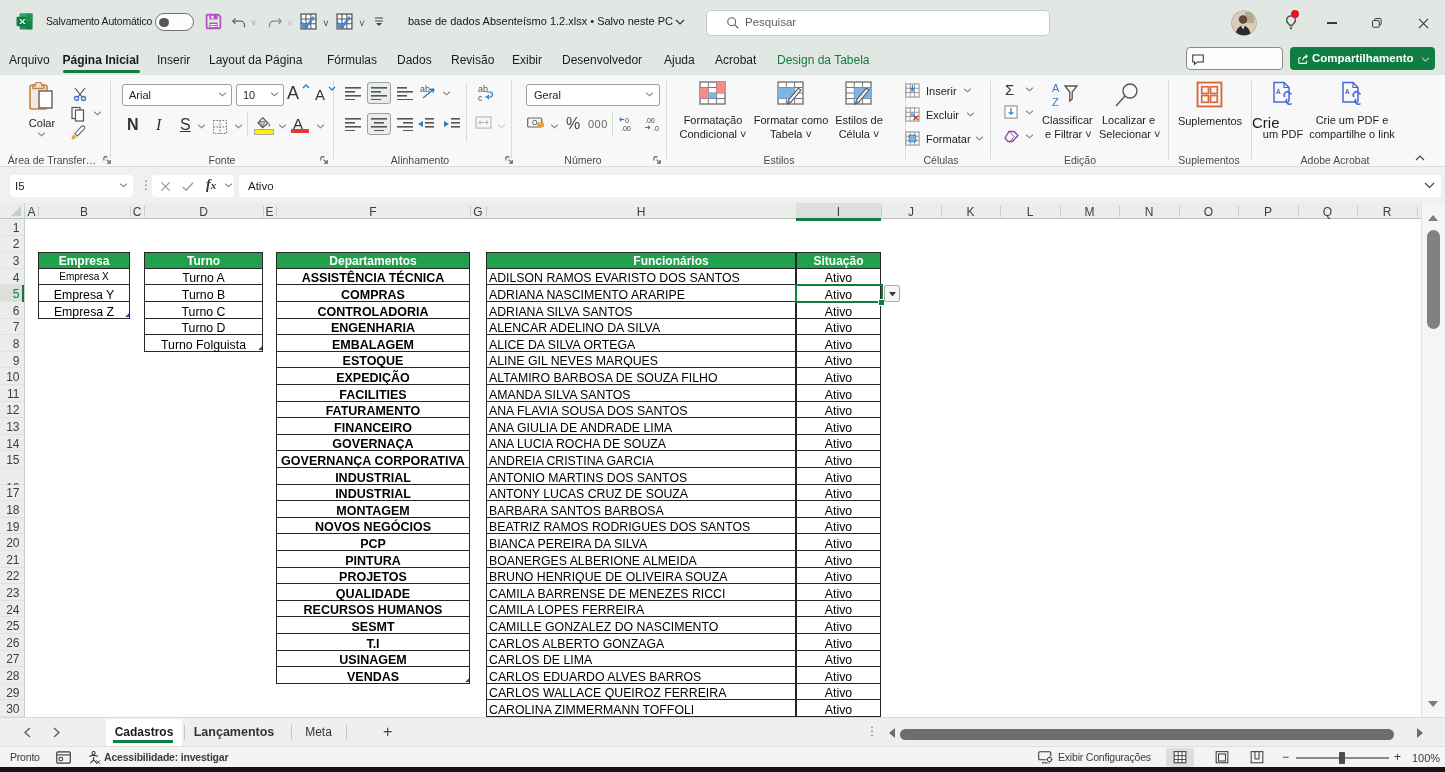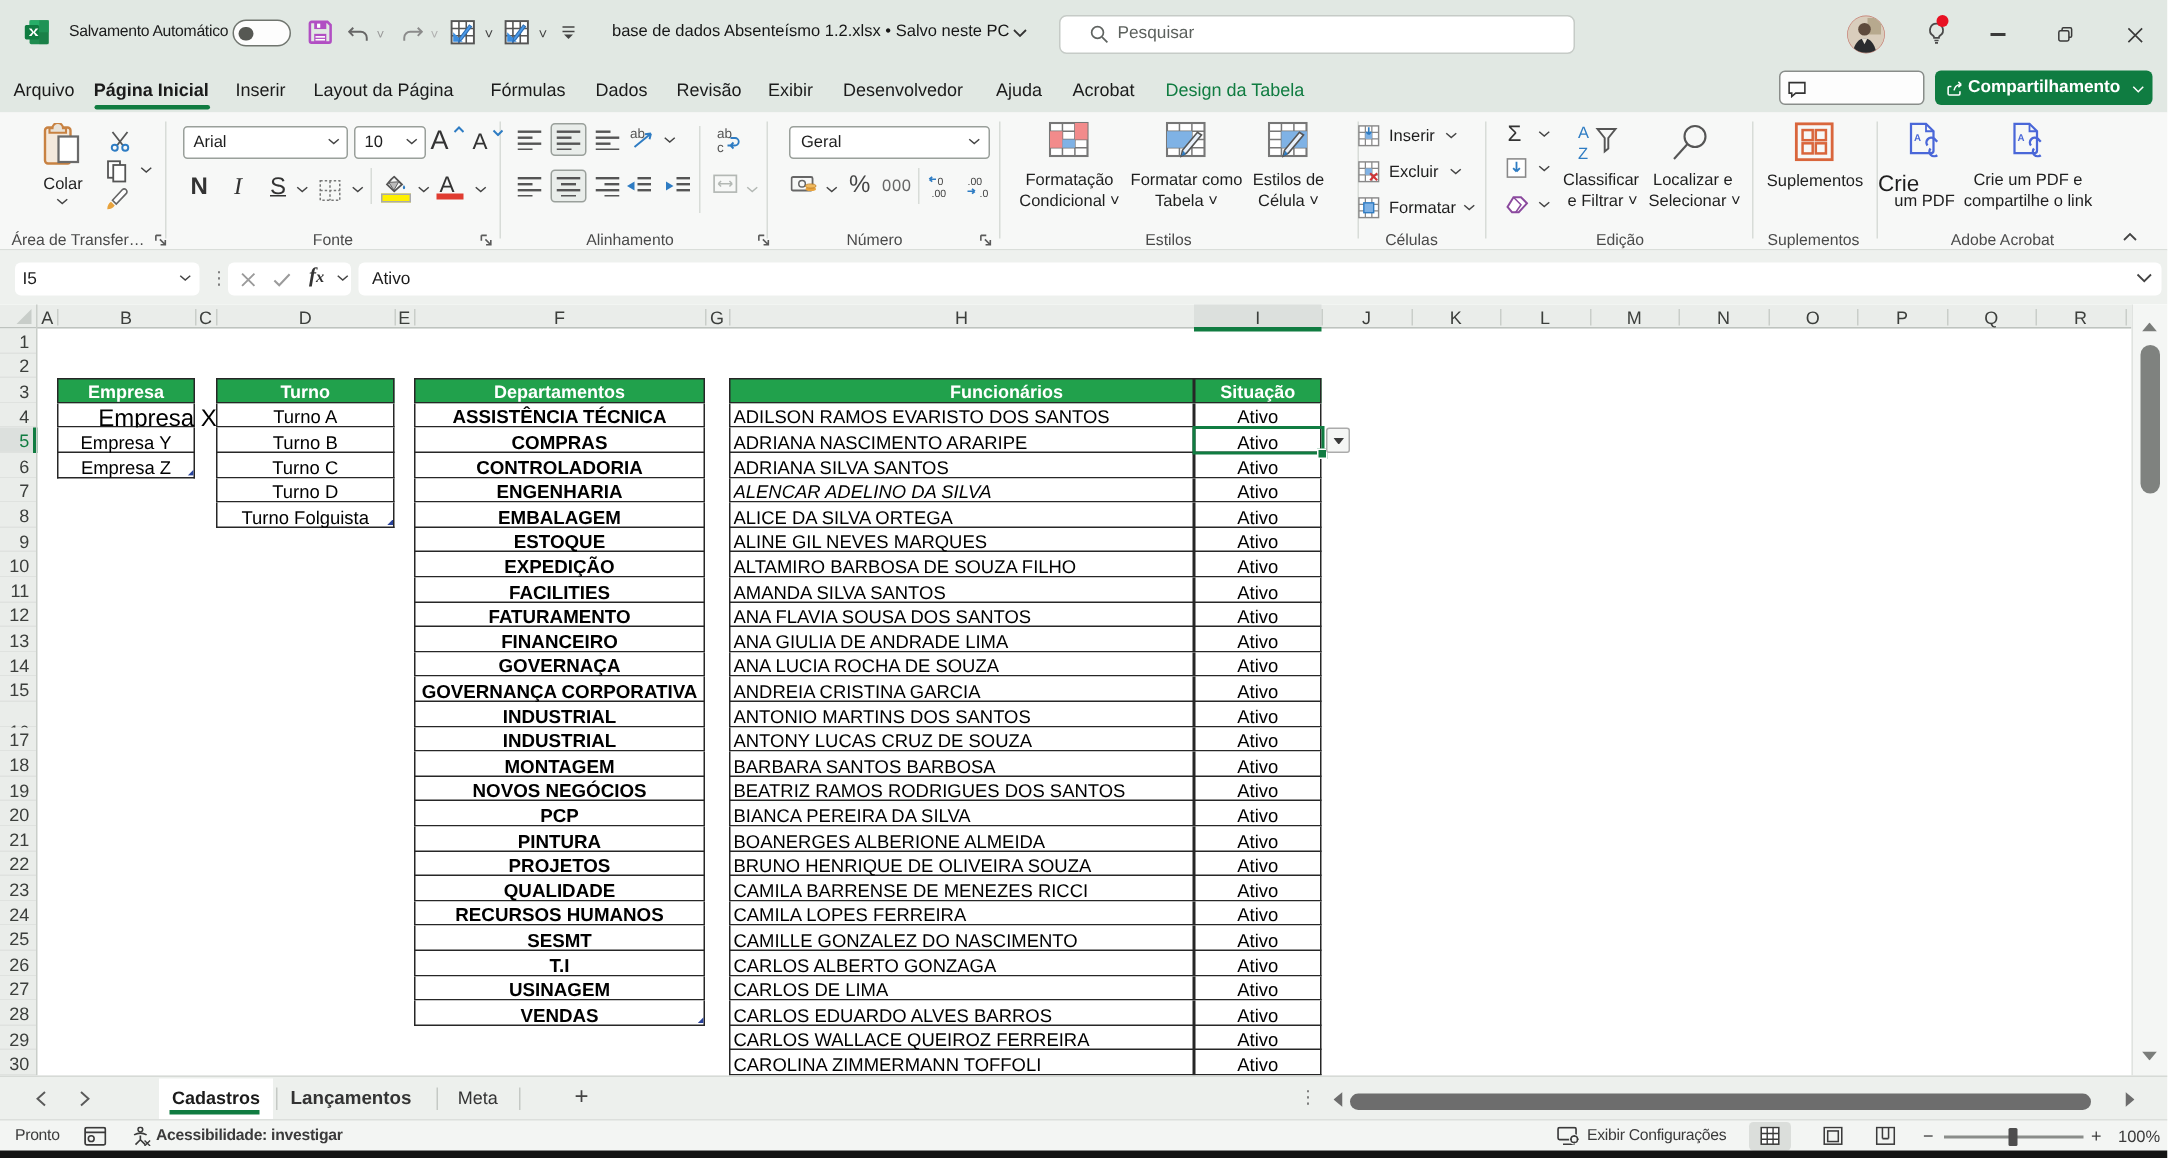--- a/index.html
+++ b/index.html
@@ -565,21 +565,21 @@
 <div style="position:absolute;left:0px;top:464.2px;width:24px;height:16.6px;background:#EAEDEA;border-bottom:1px solid #DFE2DF;box-sizing:border-box;"></div>
 <div style="position:absolute;left:0px;top:466.0px;width:19.5px;text-align:right;font-size:12px;color:#3c3f3c;">28</div>
 <div style="position:absolute;left:0px;top:480.8px;width:24px;height:16.6px;background:#EAEDEA;border-bottom:1px solid #DFE2DF;box-sizing:border-box;"></div>
 <div style="position:absolute;left:0px;top:482.6px;width:19.5px;text-align:right;font-size:12px;color:#3c3f3c;">29</div>
 <div style="position:absolute;left:0px;top:497.4px;width:24px;height:16.6px;background:#EAEDEA;border-bottom:1px solid #DFE2DF;box-sizing:border-box;"></div>
 <div style="position:absolute;left:0px;top:499.2px;width:19.5px;text-align:right;font-size:12px;color:#3c3f3c;">30</div>
 <div style="position:absolute;left:24px;top:16px;width:1px;height:498px;background:#C9CEC9;"></div>
 <div style="position:absolute;left:38px;top:49.2px;width:92px;height:16.6px;background:#21A14C;border:1.4px solid #262626;box-sizing:border-box;"></div>
 <div style="position:absolute;left:38px;top:51.2px;width:92px;text-align:center;font-size:12px;font-weight:700;color:#fff;">Empresa</div>
 <div style="position:absolute;left:38px;top:65.8px;width:92px;height:16.6px;background:#fff;border-left:1.3px solid #262626;border-right:1.3px solid #262626;border-bottom:1.2px solid #262626;box-sizing:border-box;"></div>
-<div style="position:absolute;left:38px;top:68.3px;width:92px;text-align:center;white-space:nowrap;font-size:16px;color:#000;padding-left:21px;">Empresa X</div>
+<div style="position:absolute;left:38px;top:68.3px;width:92px;text-align:center;white-space:nowrap;font-size:10px;color:#000;">Empresa X</div>
 <div style="position:absolute;left:38px;top:82.4px;width:92px;height:16.6px;background:#fff;border-left:1.3px solid #262626;border-right:1.3px solid #262626;border-bottom:1.2px solid #262626;box-sizing:border-box;"></div>
 <div style="position:absolute;left:38px;top:84.9px;width:92px;text-align:center;white-space:nowrap;font-size:12.3px;color:#000;">Empresa Y</div>
 <div style="position:absolute;left:38px;top:99.0px;width:92px;height:16.6px;background:#fff;border-left:1.3px solid #262626;border-right:1.3px solid #262626;border-bottom:1.2px solid #262626;box-sizing:border-box;"></div>
 <div style="position:absolute;left:38px;top:101.5px;width:92px;text-align:center;white-space:nowrap;font-size:12.3px;color:#000;">Empresa Z</div>
 <svg style="position:absolute;left:124.5px;top:110.1px;width:4.2px;height:4.2px;" viewBox="0 0 6 6">
         <path d="M6 0 V6 H0z" fill="#29439B"></path>
       </svg>
 <div style="position:absolute;left:144px;top:49.2px;width:119px;height:16.6px;background:#21A14C;border:1.4px solid #262626;box-sizing:border-box;"></div>
 <div style="position:absolute;left:144px;top:51.2px;width:119px;text-align:center;font-size:12px;font-weight:700;color:#fff;">Turno</div>
 <div style="position:absolute;left:144px;top:65.8px;width:119px;height:16.6px;background:#fff;border-left:1.3px solid #262626;border-right:1.3px solid #262626;border-bottom:1.2px solid #262626;box-sizing:border-box;"></div>
@@ -652,21 +652,21 @@
       </svg>
 <div style="position:absolute;left:486px;top:49.2px;width:310px;height:16.6px;background:#21A14C;border:1.4px solid #262626;box-sizing:border-box;"></div>
 <div style="position:absolute;left:486px;top:51.2px;width:370px;text-align:center;font-size:12px;font-weight:700;color:#fff;">Funcionários</div>
 <div style="position:absolute;left:486px;top:65.8px;width:310px;height:16.6px;background:#fff;border-left:1.3px solid #262626;border-right:1.3px solid #262626;border-bottom:1.2px solid #262626;box-sizing:border-box;"></div>
 <div style="position:absolute;left:489px;top:68.3px;width:306px;text-align:left;white-space:nowrap;overflow:hidden;font-size:12.3px;color:#000;">ADILSON RAMOS EVARISTO DOS SANTOS</div>
 <div style="position:absolute;left:486px;top:82.4px;width:310px;height:16.6px;background:#fff;border-left:1.3px solid #262626;border-right:1.3px solid #262626;border-bottom:1.2px solid #262626;box-sizing:border-box;"></div>
 <div style="position:absolute;left:489px;top:84.9px;width:306px;text-align:left;white-space:nowrap;overflow:hidden;font-size:12.3px;color:#000;">ADRIANA NASCIMENTO ARARIPE</div>
 <div style="position:absolute;left:486px;top:99.0px;width:310px;height:16.6px;background:#fff;border-left:1.3px solid #262626;border-right:1.3px solid #262626;border-bottom:1.2px solid #262626;box-sizing:border-box;"></div>
 <div style="position:absolute;left:489px;top:101.5px;width:306px;text-align:left;white-space:nowrap;overflow:hidden;font-size:12.3px;color:#000;">ADRIANA SILVA SANTOS</div>
 <div style="position:absolute;left:486px;top:115.6px;width:310px;height:16.6px;background:#fff;border-left:1.3px solid #262626;border-right:1.3px solid #262626;border-bottom:1.2px solid #262626;box-sizing:border-box;"></div>
-<div style="position:absolute;left:489px;top:118.1px;width:306px;text-align:left;white-space:nowrap;overflow:hidden;font-size:12.3px;color:#000;font-style:italic;">ALENCAR ADELINO DA SILVA</div>
+<div style="position:absolute;left:489px;top:118.1px;width:306px;text-align:left;white-space:nowrap;overflow:hidden;font-size:12.3px;color:#000;">ALENCAR ADELINO DA SILVA</div>
 <div style="position:absolute;left:486px;top:132.2px;width:310px;height:16.6px;background:#fff;border-left:1.3px solid #262626;border-right:1.3px solid #262626;border-bottom:1.2px solid #262626;box-sizing:border-box;"></div>
 <div style="position:absolute;left:489px;top:134.7px;width:306px;text-align:left;white-space:nowrap;overflow:hidden;font-size:12.3px;color:#000;">ALICE DA SILVA ORTEGA</div>
 <div style="position:absolute;left:486px;top:148.8px;width:310px;height:16.6px;background:#fff;border-left:1.3px solid #262626;border-right:1.3px solid #262626;border-bottom:1.2px solid #262626;box-sizing:border-box;"></div>
 <div style="position:absolute;left:489px;top:151.3px;width:306px;text-align:left;white-space:nowrap;overflow:hidden;font-size:12.3px;color:#000;">ALINE GIL NEVES MARQUES</div>
 <div style="position:absolute;left:486px;top:165.4px;width:310px;height:16.6px;background:#fff;border-left:1.3px solid #262626;border-right:1.3px solid #262626;border-bottom:1.2px solid #262626;box-sizing:border-box;"></div>
 <div style="position:absolute;left:489px;top:167.9px;width:306px;text-align:left;white-space:nowrap;overflow:hidden;font-size:12.3px;color:#000;">ALTAMIRO BARBOSA DE SOUZA FILHO</div>
 <div style="position:absolute;left:486px;top:182.0px;width:310px;height:16.6px;background:#fff;border-left:1.3px solid #262626;border-right:1.3px solid #262626;border-bottom:1.2px solid #262626;box-sizing:border-box;"></div>
 <div style="position:absolute;left:489px;top:184.5px;width:306px;text-align:left;white-space:nowrap;overflow:hidden;font-size:12.3px;color:#000;">AMANDA SILVA SANTOS</div>
 <div style="position:absolute;left:486px;top:198.6px;width:310px;height:16.6px;background:#fff;border-left:1.3px solid #262626;border-right:1.3px solid #262626;border-bottom:1.2px solid #262626;box-sizing:border-box;"></div>
 <div style="position:absolute;left:489px;top:201.1px;width:306px;text-align:left;white-space:nowrap;overflow:hidden;font-size:12.3px;color:#000;">ANA FLAVIA SOUSA DOS SANTOS</div>

